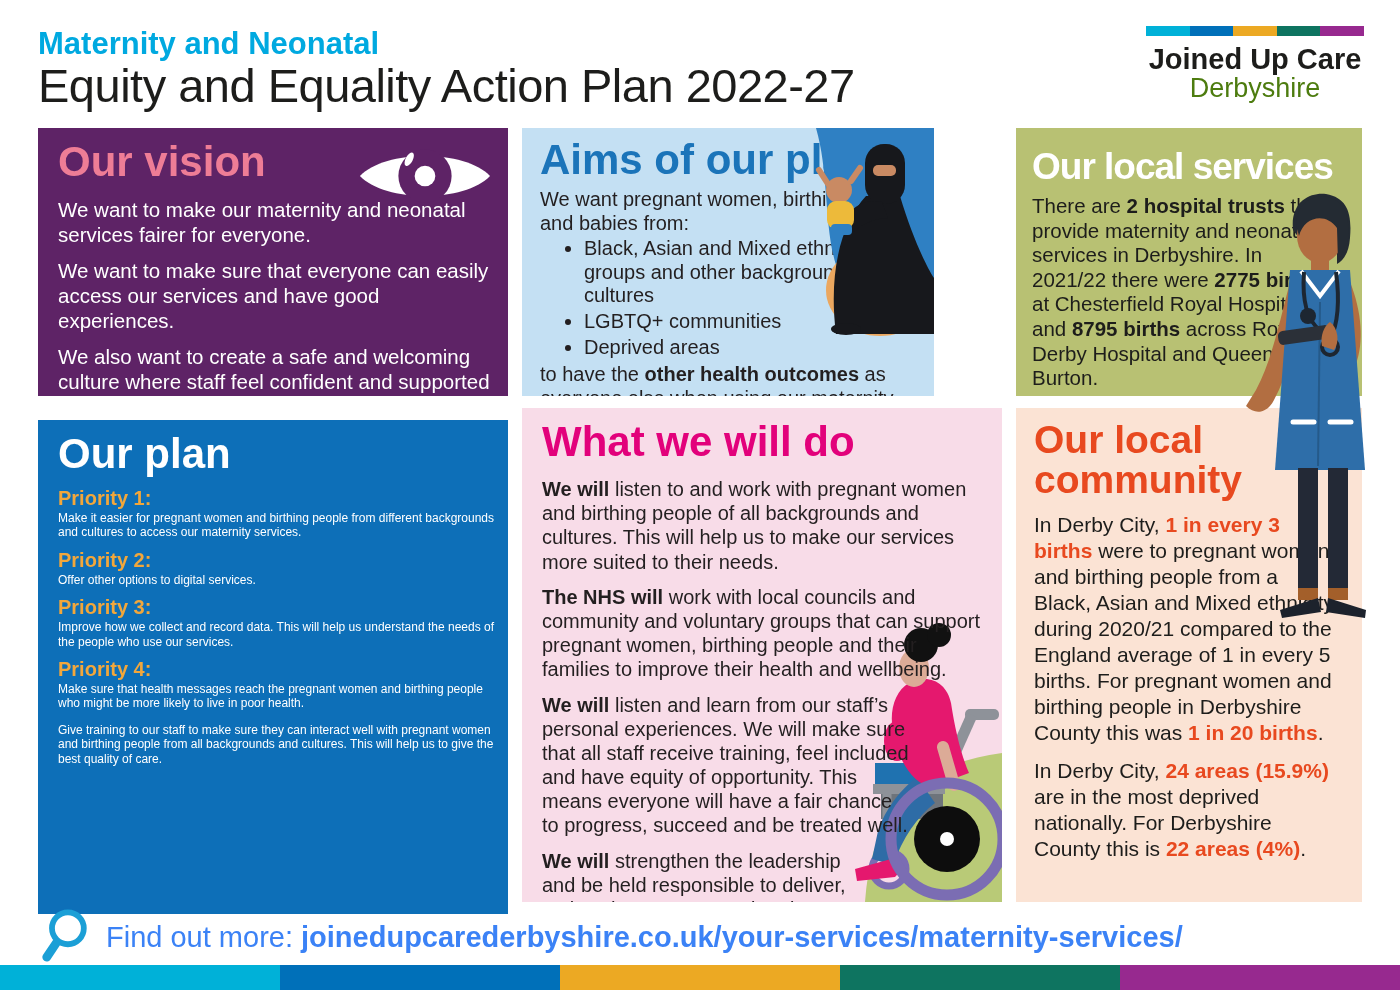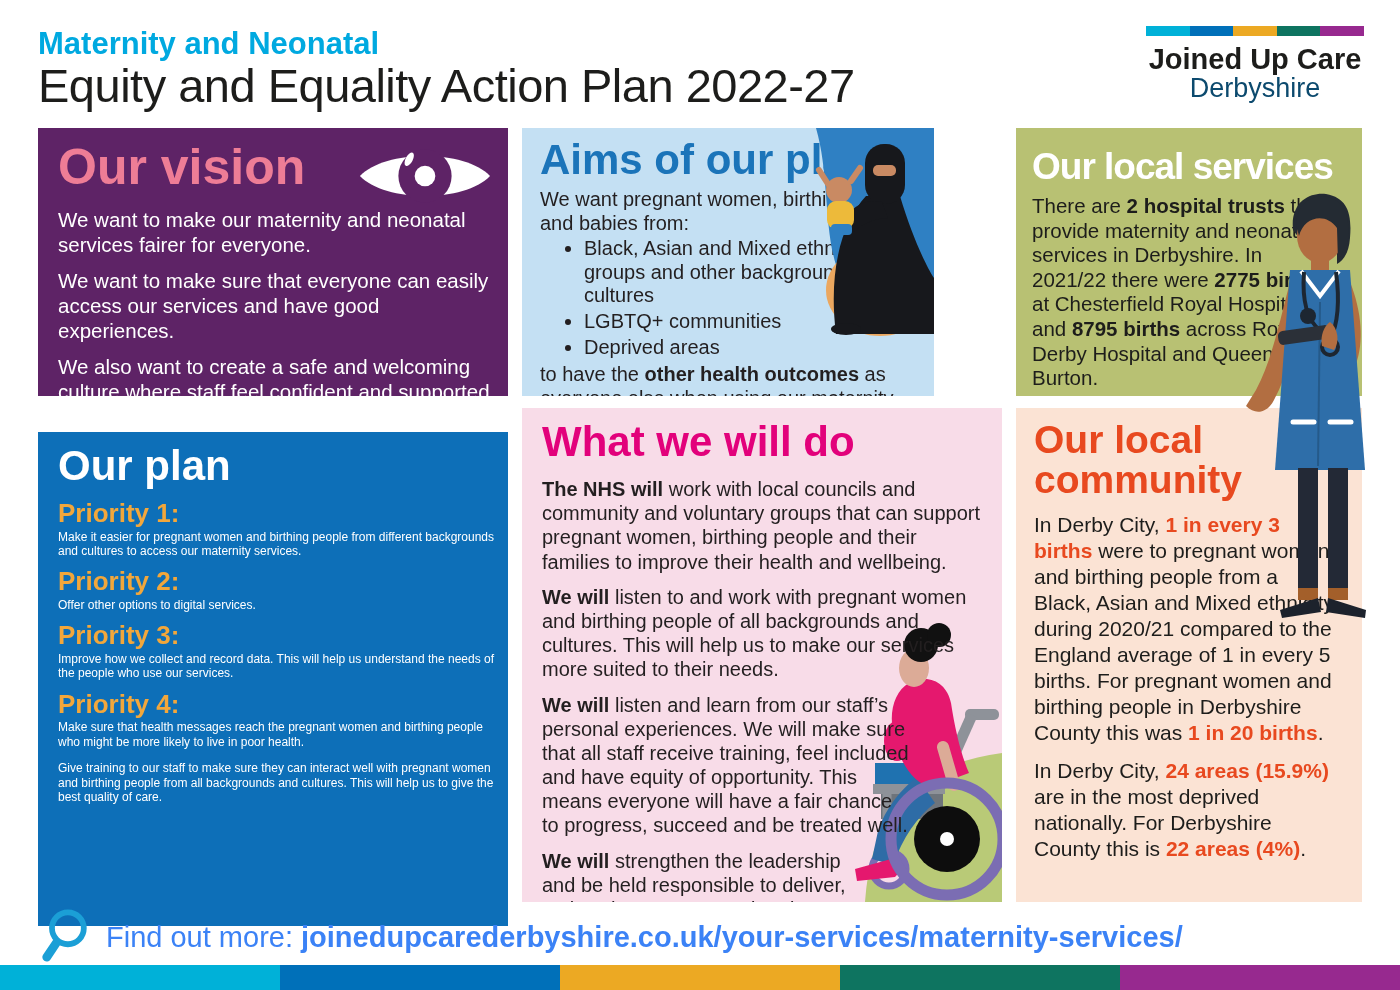--- a/index.html
+++ b/index.html
@@ -6,47 +6,47 @@
   .page{position:relative;width:1400px;height:990px;background:#ffffff;overflow:hidden;
         font-family:"Liberation Sans","DejaVu Sans",sans-serif;color:#231f20;}
 
   
   .kicker{position:absolute;left:38px;top:26px;font-size:31px;font-weight:bold;color:#00a9e0;}
   .page-title{position:absolute;left:38px;top:58px;font-size:47px;font-weight:400;color:#1d1d1b;letter-spacing:-.5px;}
   .logo{position:absolute;right:36px;top:26px;width:218px;text-align:center;}
   .logo-bar{display:flex;height:10px;width:100%;}
   .logo-bar div{flex:1;}
   .logo-line1{font-size:29px;font-weight:bold;color:#1d1d1b;margin-top:8px;line-height:1.05;}
-  .logo-line2{font-size:27px;font-weight:400;color:#0c4a6e;line-height:1.1;}
+  .logo-line2{font-size:27px;font-weight:400;color:#4d7c0f;line-height:1.1;}
 
   
   .panel{position:absolute;box-sizing:border-box;}
   .panel h2{margin:0;font-weight:bold;}
 
   .vision{left:38px;top:128px;width:470px;height:268px;background:#5e2366;padding:10px 20px;}
-  .vision h2{font-size:50px;color:#ee7d96;}
+  .vision h2{font-size:42px;color:#ee7d96;}
   .vision p{color:#ffffff;font-size:20.5px;line-height:1.22;margin:11px 0 0 0;width:440px;}
   .eye{position:absolute;top:16px;right:14px;width:138px;height:64px;}
 
   .aims{left:522px;top:128px;width:412px;height:268px;background:#c4e0f3;padding:8px 18px;overflow:hidden;}
   .aims h2{font-size:42px;color:#1b74b9;}
   .aims p,.aims li{font-size:20px;line-height:1.18;color:#231f20;}
   .aims p{margin:4px 0 0 0;}
   .aims ul{margin:2px 0 2px 0;padding-left:44px;width:330px;}
   .aims li{margin:2px 0;}
   .aims .intro{width:400px;}
   .mother{position:absolute;top:0;right:0;width:148px;height:210px;}
 
   .services{left:1016px;top:128px;width:346px;height:268px;background:#b8c173;padding:18px 16px;}
   .services h2{font-size:37px;color:#ffffff;letter-spacing:-1px;}
   .services p{font-size:20.5px;line-height:1.2;margin:6px 0 0 0;width:294px;color:#1d1d1b;}
 
-  .plan{left:38px;top:432px;width:470px;height:494px;background:#0d6fb8;padding:10px 20px;}
+  .plan{left:38px;top:420px;width:470px;height:494px;background:#0d6fb8;padding:10px 20px;}
   .plan h2{font-size:42px;color:#ffffff;}
-  .plan .pr-label{font-size:26px;font-weight:bold;color:#f2a73b;margin-top:9px;line-height:1.1;}
+  .plan .pr-label{font-size:20px;font-weight:bold;color:#f2a73b;margin-top:9px;line-height:1.1;}
   .plan p{color:#ffffff;font-size:12px;line-height:1.2;margin:2px 0 0 0;width:440px;}
   .plan .extra{margin-top:12px;}
 
   .actions{left:522px;top:408px;width:480px;height:494px;background:#f8dce8;padding:10px 20px;overflow:hidden;position:absolute;}
   .actions h2{font-size:42px;color:#e2017b;}
   .actions p{font-size:20px;line-height:1.21;margin:11px 0 0 0;color:#231f20;position:relative;z-index:2;}
   .actions p.n3{width:368px;}
   .actions p.n4{width:310px;}
   .wheelchair{position:absolute;bottom:0;right:0;width:185px;height:285px;z-index:1;}
 
@@ -163,22 +163,22 @@
       <ellipse cx="80" cy="124" rx="13" ry="20" fill="#e5186e"></ellipse>
       <line x1="126" y1="130" x2="137" y2="168" stroke="#dcab97" stroke-width="12" stroke-linecap="round"></line>
       <ellipse cx="97" cy="51" rx="15" ry="19" fill="#dcab97"></ellipse>
       <circle cx="104" cy="28" r="17" fill="#111111"></circle>
       <circle cx="122" cy="18" r="12" fill="#111111"></circle>
       <circle cx="130" cy="222" r="56" fill="none" stroke="#7b6db3" stroke-width="11"></circle>
       <circle cx="130" cy="222" r="33" fill="#0d0d0d"></circle>
       <circle cx="130" cy="222" r="7" fill="#ffffff"></circle>
     </svg>
     <h2>What we will do</h2>
+    <p><span class="b">We will</span><span> listen to and work with pregnant women and birthing people of all backgrounds and cultures. This will help us to make our services more suited to their needs.</span></p>
     <p><span class="b">The NHS will</span><span> work with local councils and community and voluntary groups that can support pregnant women, birthing people and their families to improve their health and wellbeing.</span></p>
-    <p><span class="b">We will</span><span> listen to and work with pregnant women and birthing people of all backgrounds and cultures. This will help us to make our services more suited to their needs.</span></p>
     <p class="n3"><span class="b">We will</span><span> listen and learn from our staff’s personal experiences. We will make sure that all staff receive training, feel included and have equity of opportunity. This means everyone will have a fair chance to progress, succeed and be treated well.</span></p>
     <p class="n4"><span class="b">We will</span><span> strengthen the leadership and be held responsible to deliver, review the progress and update this plan to meet local needs.</span></p>
   </div>
 
   <div class="panel community">
     <h2>Our local community</h2>
     <p><span>In Derby City, </span><span class="b hl">1 in every 3 births</span><span> were to pregnant women and birthing people from a Black, Asian and Mixed ethnicity during 2020/21 compared to the England average of 1 in every 5 births. For pregnant women and birthing people in Derbyshire County this was </span><span class="b hl">1 in 20 births</span><span>.</span></p>
     <p><span>In Derby City, </span><span class="b hl">24 areas (15.9%)</span><span> are in the most deprived nationally. For Derbyshire County this is </span><span class="b hl">22 areas (4%)</span><span>.</span></p>
   </div>
 

